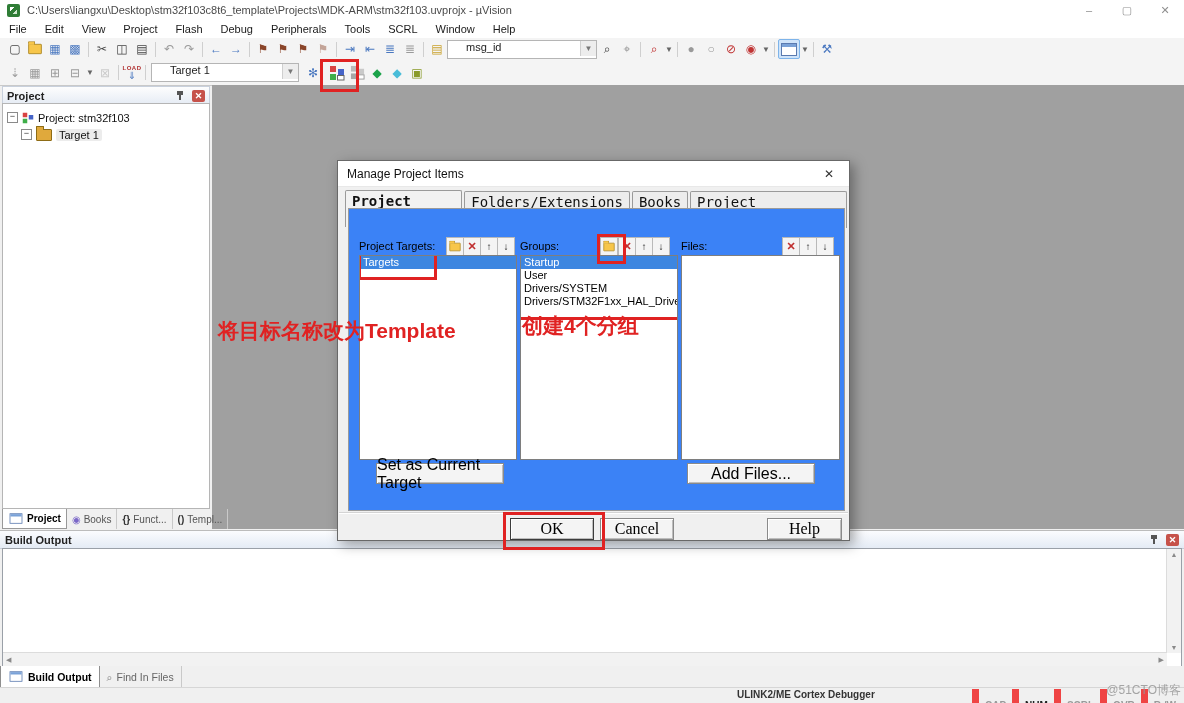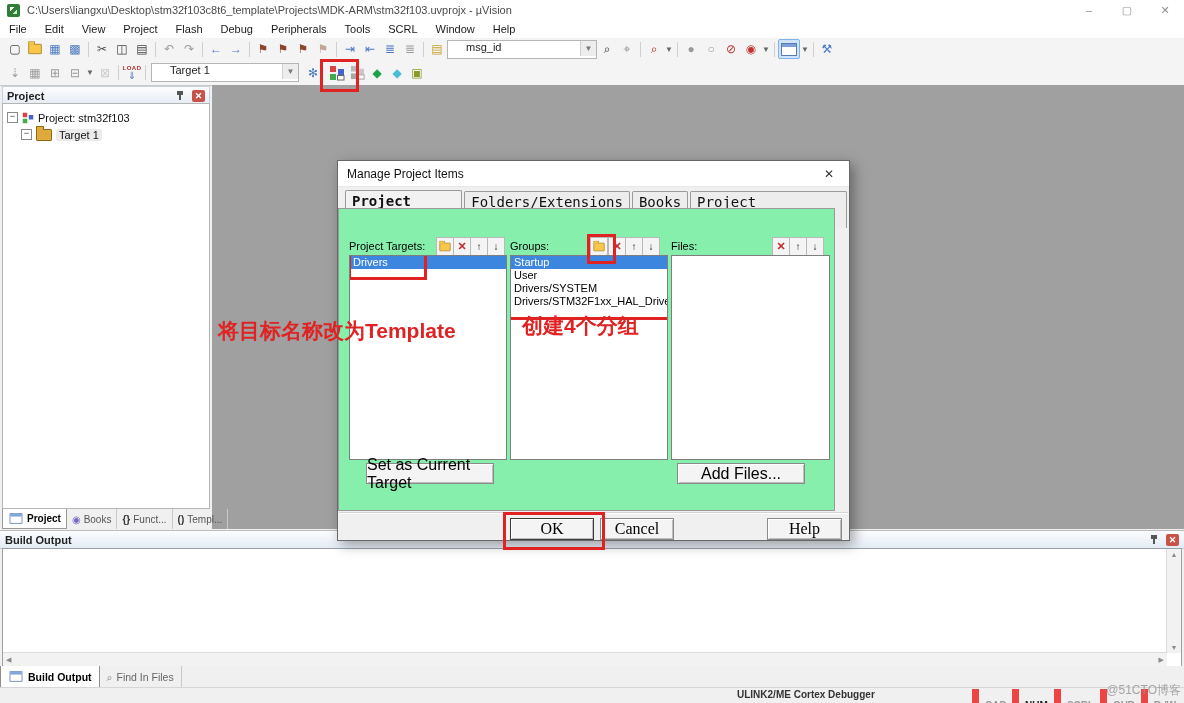--- a/index.html
+++ b/index.html
@@ -65,21 +65,21 @@
   
   .ws{position:absolute;left:212px;top:85px;right:0;height:444px;background:#a0a0a0}
   
   .dlg{position:absolute;left:337px;top:160px;width:511px;height:379px;background:#f0f0f0;border:1px solid #686868;
        box-shadow:4px 4px 12px rgba(0,0,0,.35);z-index:20;font-size:11px;color:#000}
   .dlg-title{height:25px;display:flex;align-items:center;padding:0 9px;font-size:12px;color:#111;background:#fff;border-bottom:1px solid #e8e8e8}
   .dlg-close{margin-left:auto;width:22px;text-align:center;color:#333;font-size:12px}
   .dlg-tabs{position:absolute;left:7px;top:30px;display:flex;font-family:"DejaVu Sans Mono","Liberation Mono",monospace;font-size:14px}
   .dtab{padding:2px 6px 1px;border:1px solid #9a9a9a;border-bottom:none;background:#ededed;margin-right:2px;border-radius:2px 2px 0 0;color:#111}
   .dtab.act{font-weight:700;background:#f2f2f2;position:relative;top:-1px;padding-bottom:2px}
-  .dlg-page{position:absolute;left:0;top:47px;width:495px;height:301px;border:1px solid #9a9a9a;background:#86efac}
+  .dlg-page{position:absolute;left:10px;top:47px;width:495px;height:301px;border:1px solid #9a9a9a;background:#3b82f6}
   .clabel{position:absolute;top:31px;font-size:11px}
   .mini{position:absolute;top:28px;width:16px;height:17px;display:flex;align-items:center;justify-content:center;
         font-size:11px;border:1px solid #b9b9b9;background:#f4f4f4}
   .mini.xr{color:#c03030;font-weight:700}
   .mini.ar{color:#111;font-weight:700;font-size:10px}
   .lst{position:absolute;top:46px;height:203px;background:#fff;border:1px solid #7e7e7e;overflow:hidden}
   .row{height:13px;line-height:13px;padding-left:3px;font-size:11px;color:#000;position:relative;white-space:nowrap}
   .row.sel{background:#3d86e0;color:#fff}
   .btn{position:absolute;display:flex;align-items:center;justify-content:center;background:#f4f4f4;
        border:1px solid #8a8a8a;box-shadow:inset 1px 1px 0 #ffffff,inset -1px -1px 0 #bdbdbd;font-size:16px;color:#000}
@@ -304,21 +304,21 @@
       <span class="mini xr" style="left:269px">✕</span>
       <span class="mini ar" style="left:286px">↑</span>
       <span class="mini ar" style="left:303px">↓</span>
 
       <span class="clabel" style="left:332px">Files:</span>
       <span class="mini xr" style="left:433px">✕</span>
       <span class="mini ar" style="left:450px">↑</span>
       <span class="mini ar" style="left:467px">↓</span>
 
       <div class="lst" style="left:10px;width:156px">
-        <div class="row sel">Drivers</div>
+        <div class="row sel">Targets</div>
         <span class="rbox" style="left:-2px;top:-3px;width:73px;height:21px"></span>
       </div>
       <div class="lst" style="left:171px;width:156px">
         <div class="row sel">Startup</div>
         <div class="row">User</div>
         <div class="row">Drivers/SYSTEM</div>
         <div class="row">Drivers/STM32F1xx_HAL_Driver</div>
         <span class="rbox" style="left:-4px;top:-3px;width:163px;height:61px"></span>
       </div>
       <div class="lst" style="left:332px;width:157px"></div>

